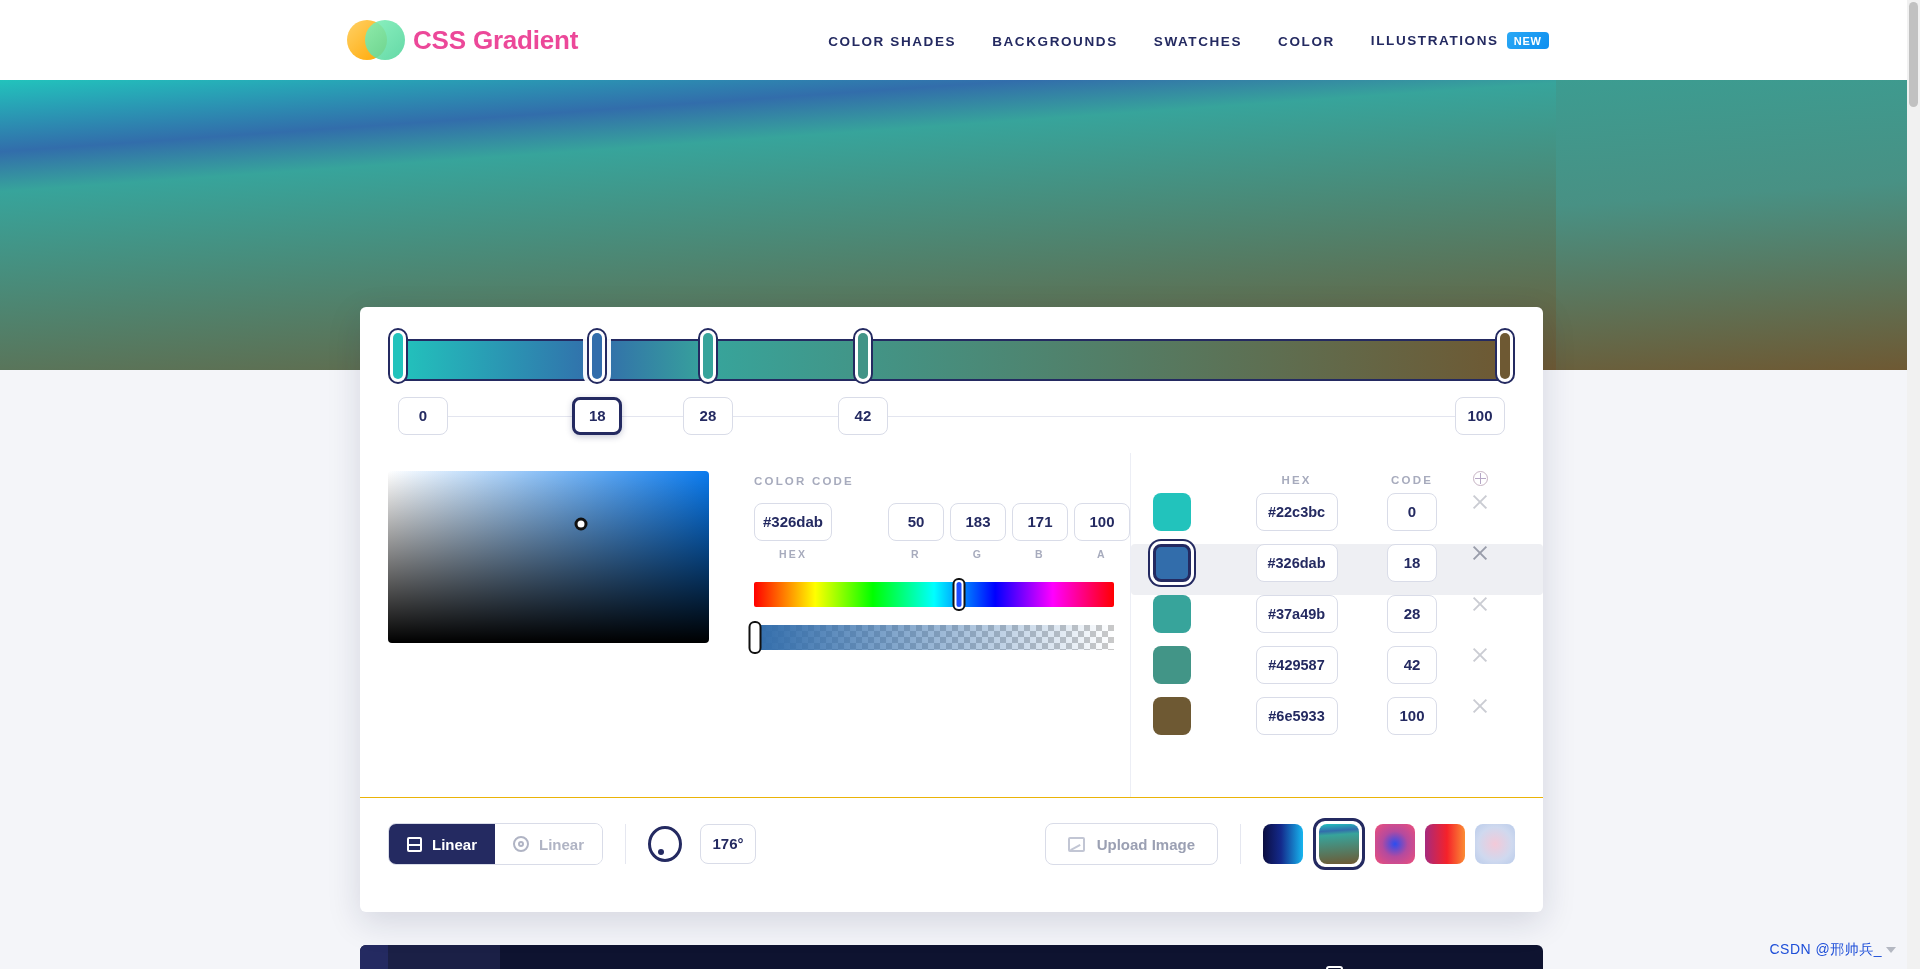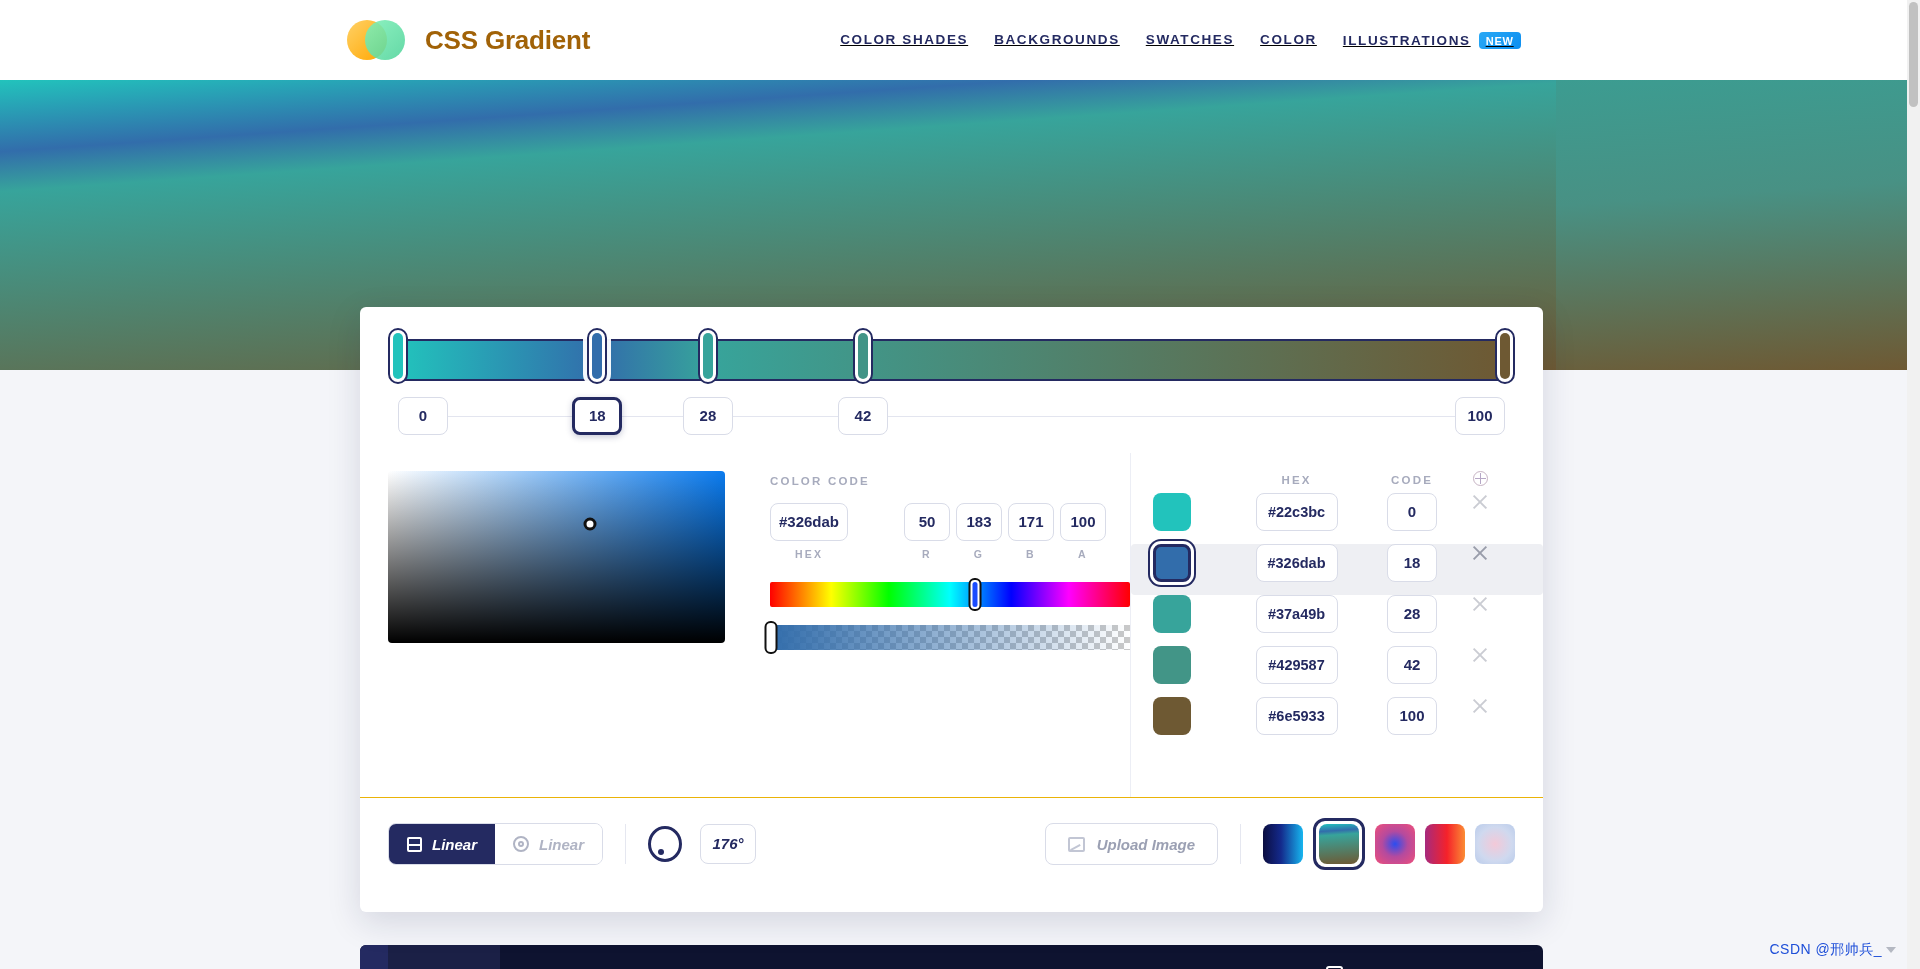--- a/index.html
+++ b/index.html
@@ -20,24 +20,24 @@
     z-index: 40;
   }
   .brand { display: flex; align-items: center; margin-left: 347px; }
   .logo { position: relative; width: 58px; height: 40px; }
   .logo .c1, .logo .c2 {
     position: absolute; top: 0; width: 40px; height: 40px; border-radius: 50%;
   }
   .logo .c1 { left: 0; background: linear-gradient(135deg, #ffd166 0%, #ffa600 100%); }
   .logo .c2 { left: 18px; background: linear-gradient(135deg, #7ff0b8 0%, #4fd39a 100%); opacity: .88; }
   .brand-name {
-    margin-left: 20px;
-    font-size: 26px; font-weight: bold; color: #a16207; letter-spacing: -0.2px;
-  }
-  .nav { display: flex; align-items: flex-start; margin-left: 250px; gap: 26px; text-decoration: underline; }
+    margin-left: 8px;
+    font-size: 26px; font-weight: bold; color: #ec4899; letter-spacing: -0.2px;
+  }
+  .nav { display: flex; align-items: flex-end; margin-left: 250px; gap: 36px; }
   .nav-item {
     font-size: 13.5px; font-weight: bold; color: #242a61;
     letter-spacing: 1.6px; text-decoration: none; cursor: pointer;
     display: flex; align-items: center;
   }
   .badge-new {
     margin-left: 8px; background: linear-gradient(135deg,#2aa9f5,#0d8ef0);
     color: #fff; font-size: 11px; font-weight: bold; letter-spacing: .8px;
     padding: 3px 7px 2px; border-radius: 4px;
   }
@@ -141,21 +141,21 @@
     border: 1px solid #d9dce8; border-radius: 8px; background: #fff;
     height: 38px; line-height: 36px; text-align: center;
     color: #242a61; font-size: 15px; font-weight: bold; cursor: text;
   }
   .field .sub {
     margin-top: 7px; font-size: 10.5px; font-weight: bold;
     color: #a7abbd; letter-spacing: 2.2px;
   }
   .hex-field .inp { width: 78px; }
   .rgba-group { display: flex; gap: 6px; margin-left: 56px; }
-  .rgba-group .inp { width: 46px; }
+  .rgba-group .inp { width: 56px; }
 
   .hue-slider, .alpha-slider {
     position: relative; width: 360px; height: 25px; border-radius: 2px; cursor: pointer;
   }
   .hue-slider { margin-top: 22px;
     background: linear-gradient(to right, #f00 0%, #ff0 17%, #0f0 33%, #0ff 50%, #00f 67%, #f0f 83%, #f00 100%);
   }
   .alpha-wrap { margin-top: 18px; position: relative; width: 360px; height: 25px; }
   .checker {
     position: absolute; inset: 0;
@@ -227,21 +227,21 @@
   }
   .x-icon.strong { opacity: .85; }
   .x-icon::before, .x-icon::after {
     content: ""; position: absolute; left: 0; top: 8px; width: 18px; height: 2px;
     background: #8b8f9e;
   }
   .x-icon::before { transform: rotate(45deg); }
   .x-icon::after { transform: rotate(-45deg); }
 
   
-  .toolbar { display: flex; align-items: center; height: 92px; padding: 0 28px; font-style: italic; }
+  .toolbar { display: flex; align-items: center; height: 92px; padding: 0 28px; }
   .seg {
     display: flex; border: 1px solid #d9dce8; border-radius: 8px; overflow: hidden;
     height: 42px;
   }
   .seg-btn {
     display: flex; align-items: center; gap: 10px;
     padding: 0 18px; font-size: 15px; font-weight: bold; cursor: pointer;
   }
   .seg-btn.on { background: #242a61; color: #fff; }
   .seg-btn.off { background: #fff; color: #b0b4c4; }

